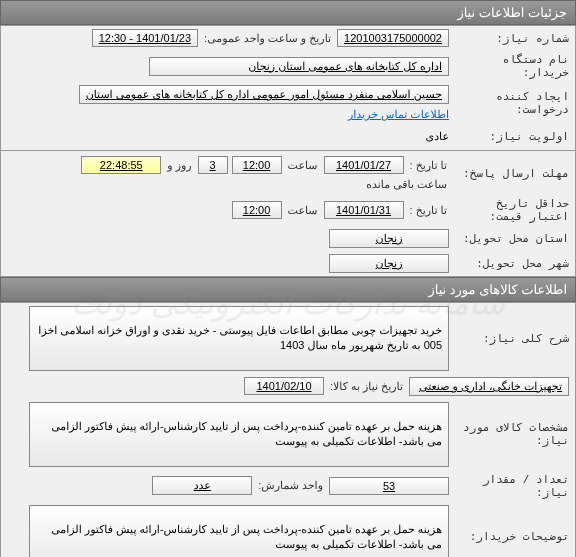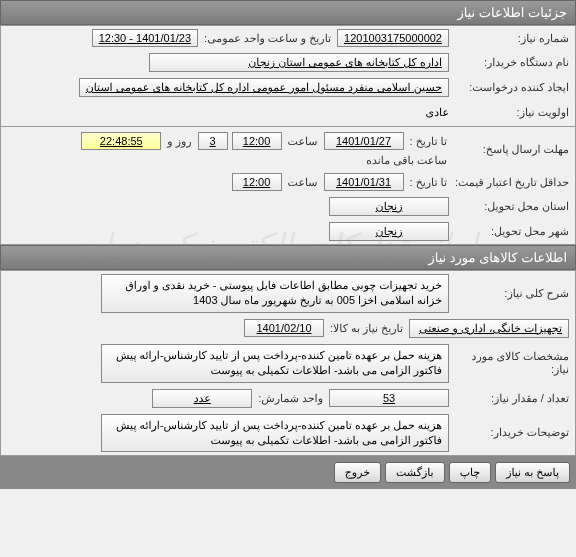--- a/index.html
+++ b/index.html
@@ -28,20 +28,21 @@
   align-items: center;
   padding: 3px 6px;
   min-height: 24px;
 }
 .label {
   width: 120px;
   text-align: right;
   color: #333;
   padding-left: 4px;
   font-size: 11px;
+  font-family: Liberation Mono, monospace;
 }
 .value-area {
   flex: 1;
   display: flex;
   align-items: center;
   gap: 4px;
   flex-wrap: wrap;
 }
 .field-box {
   background: linear-gradient(to bottom, #fff, #e8e8e8);
@@ -69,22 +70,22 @@
   text-decoration: underline;
 }
 hr.sep {
   border: none;
   border-top: 1px solid #999;
   margin: 2px 0;
 }
 .textarea-box {
   background: linear-gradient(to bottom, #fff, #e8e8e8);
   border: 1px solid #888;
-  padding: 3px 6px;
-  width: 348px;
+  padding: 16px 6px;
+  width: 420px;
   min-height: 30px;
   font-size: 11px;
   text-align: right;
   line-height: 1.4;
 }
 .button-bar {
   display: flex;
   gap: 4px;
   padding: 6px;
   background: #888;
@@ -135,20 +136,21 @@
     <div class="label">نام دستگاه خریدار:</div>
     <div class="value-area">
       <span class="field-box wide text-right" style="min-width:300px">اداره کل کتابخانه های عمومی استان زنجان</span>
     </div>
   </div>
 
   <div class="row">
     <div class="label">ایجاد کننده درخواست:</div>
     <div class="value-area">
       <span class="field-box wide text-right" style="min-width:300px">حسین اسلامی منفرد مسئول امور عمومی اداره کل کتابخانه های عمومی استان</span>
+      <span class="link-text">اطلاعات تماس خریدار</span>
     </div>
   </div>
 
   <div class="row">
     <div class="label">اولویت نیاز:</div>
     <div class="value-area">
       <span>عادی</span>
     </div>
   </div>
 

